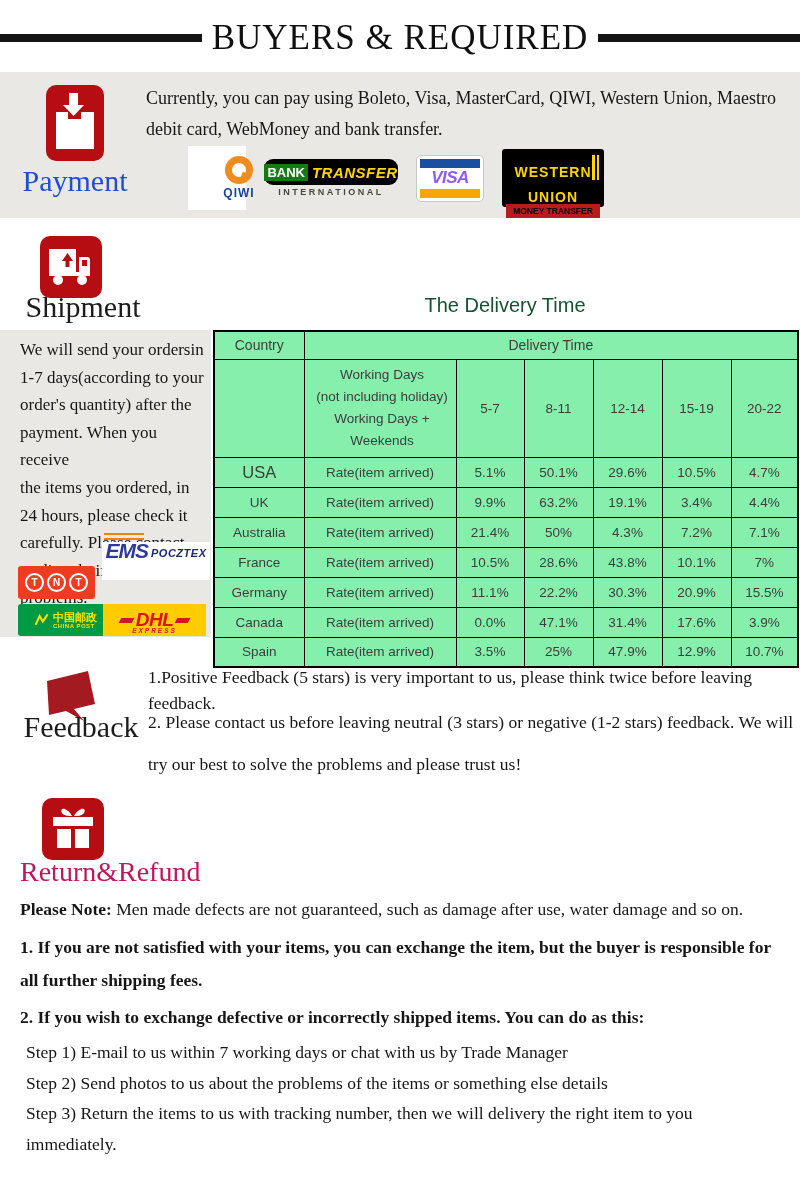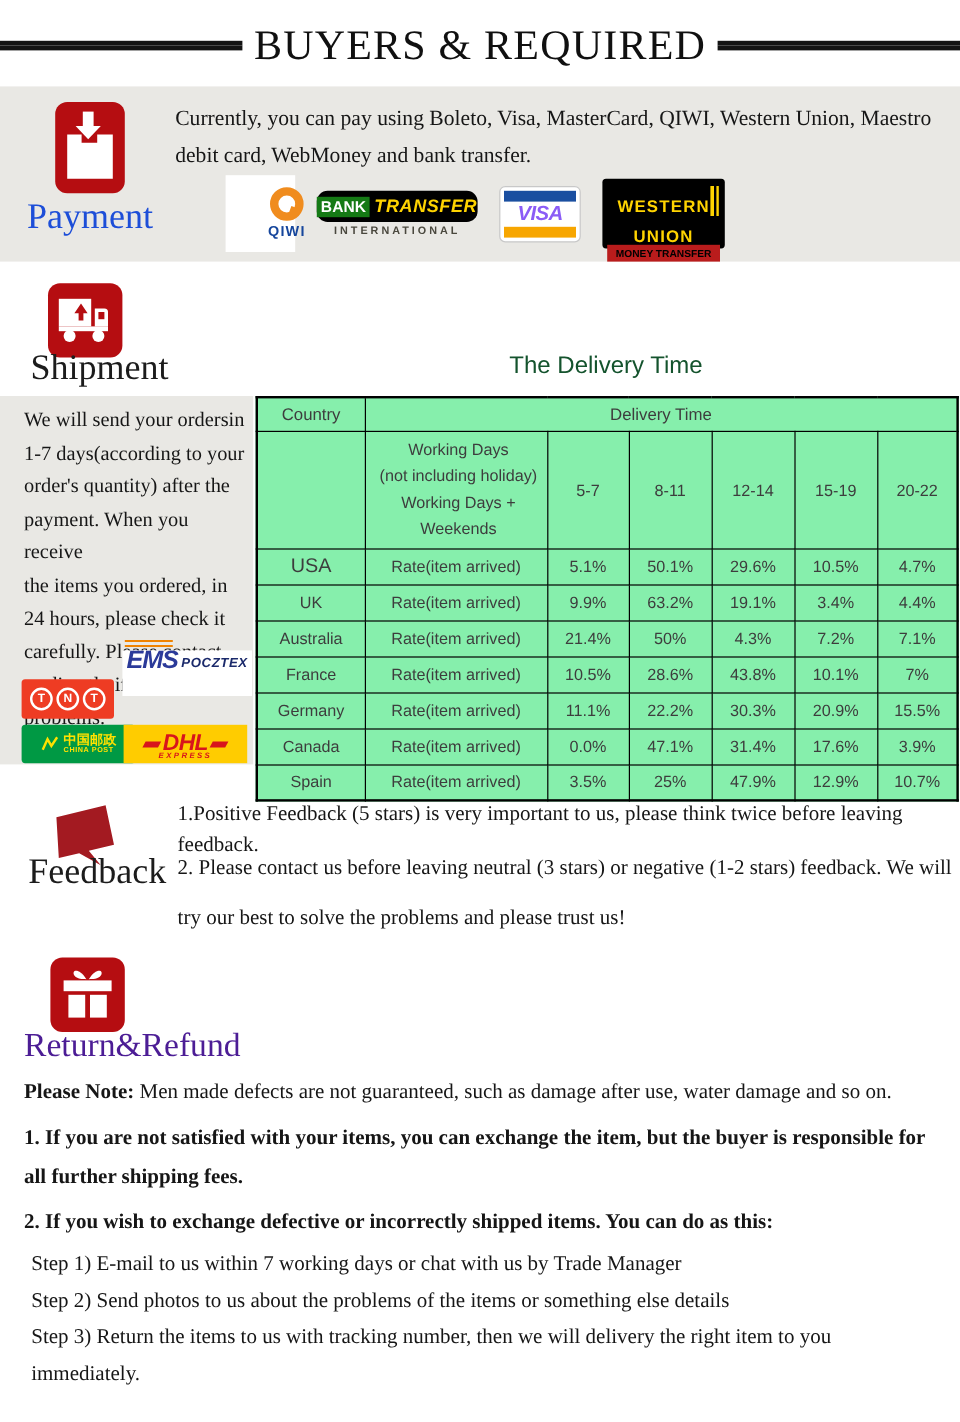--- a/index.html
+++ b/index.html
@@ -85,21 +85,21 @@
   td.country.big{font-size:16.5px;}
 
   
   .fb-icon{position:absolute;left:36px;top:668px;}
   .fb-label{position:absolute;left:6px;top:710px;width:150px;text-align:center;font-size:30px;color:#1c1c1c;}
   .fb-p1{position:absolute;left:148px;top:664px;width:650px;font-size:17.5px;line-height:1.5;}
   .fb-p2{position:absolute;left:148px;top:701px;width:648px;font-size:17.5px;line-height:42px;}
 
   
   .rr-icon{position:absolute;left:42px;top:798px;width:62px;height:62px;}
-  .rr-label{position:absolute;left:20px;top:856px;font-size:28px;color:#4c1d95;}
+  .rr-label{position:absolute;left:20px;top:856px;font-size:28px;color:#be185d;}
   .rr-note{position:absolute;left:20px;top:897px;width:766px;font-size:17.5px;line-height:1.45;}
   .rr-note b{font-weight:700;}
   .rr-p1{position:absolute;left:20px;top:931px;width:770px;font-weight:700;font-size:17.5px;line-height:33px;}
   .rr-p2{position:absolute;left:20px;top:1007px;width:770px;font-weight:700;font-size:17.5px;}
   .rr-steps{position:absolute;left:20px;top:1037px;width:726px;font-size:17.5px;}
   .rr-step{line-height:30.5px;padding-left:6px;}
 </style>
 </head>
 <body>
 

